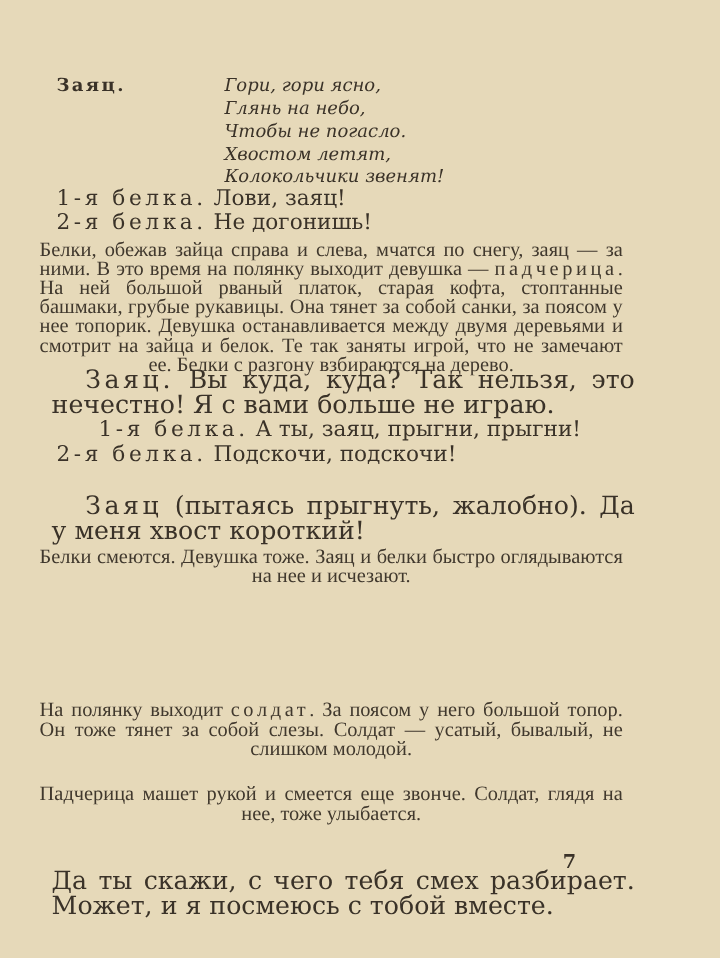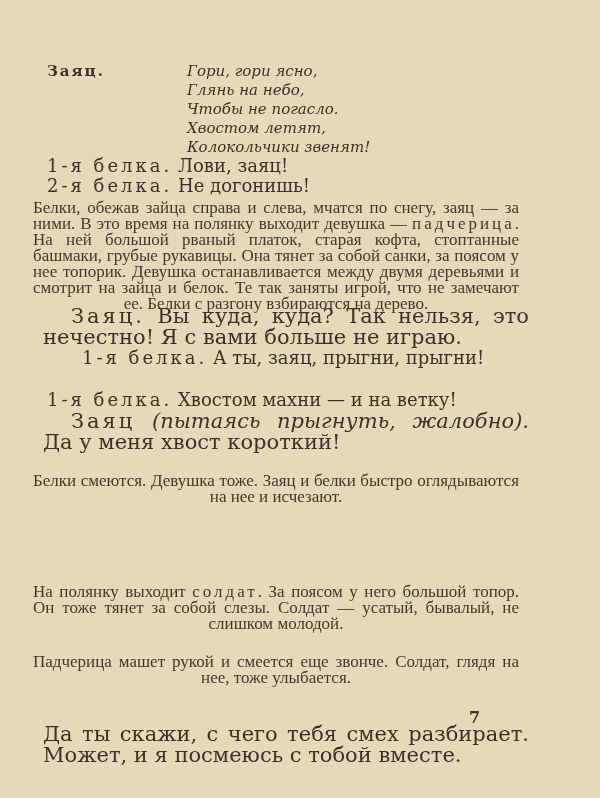--- a/index.html
+++ b/index.html
@@ -7,21 +7,21 @@
       width: 600px; height: 798px; overflow: hidden;
       background: #e6d9b9;
       color: #3a3228;
       font-family: "DejaVu Serif", "Liberation Serif", serif;
       position: relative;
     }
     .page {
       position: absolute; left: 33px; top: 0; width: 486px; height: 568px;
     }
     .sp { letter-spacing: 3px; }
-    .it { font-style: italic; }
+    .it { }
     .song {
       position: absolute; top: 62px; left: 0; width: 486px;
       font-size: 15px; line-height: 19px;
     }
     .song .spk { position: absolute; left: 14px; top: 0; font-weight: bold; letter-spacing: 2px; }
     .song .lines { position: absolute; left: 154px; top: 0; font-style: italic; }
     .song .lines div { white-space: nowrap; }
     .line {
       position: absolute; left: 0; width: 486px;
       font-size: 18px; line-height: 20px; white-space: nowrap;
@@ -71,29 +71,29 @@
     <span>Белки, обежав зайца справа и слева, мчатся по снегу, заяц — за ними. В это время на полянку выходит девушка — </span><span class="sp">падчерица</span><span>. На ней большой рваный платок, старая кофта, стоптанные башмаки, грубые рукавицы. Она тянет за собой санки, за поясом у нее топорик. Девушка останавливается между двумя деревьями и смотрит на зайца и белок. Те так заняты игрой, что не замечают ее. Белки с разгону взбираются на дерево.</span>
   </div>
 
   <div class="dlg" style="top:306px;">
     <span class="sp">Заяц.</span><span> Вы куда, куда? Так нельзя, это нечестно! Я с вами больше не играю.</span>
   </div>
 
   <div class="line" style="top:348px; left:14px;margin-left:35px;">
     <span class="sp">1-я белка.</span><span> А ты, заяц, прыгни, прыгни!</span>
   </div>
-  <div class="line" style="top:390px; left:14px;">
-    <span class="sp">1-я белка.</span><span> Хвостом махни — и на ветку!</span>
+  <div class="line" style="top:369px; left:14px;">
+    <span class="sp">2-я белка.</span><span> Подскочи, подскочи!</span>
   </div>
 
   <div class="dlg" style="top:411px;">
     <span class="sp">Заяц</span><span class="it"> (пытаясь прыгнуть, жалобно).</span><span> Да у меня хвост короткий!</span>
   </div>
 
-  <div class="stage" style="top:473px;">
+  <div class="stage" style="top:456px;">
     <span>Белки смеются. Девушка тоже. Заяц и белки быстро оглядываются на нее и исчезают.</span>
   </div>
 
 
   <div class="stage" style="top:584px;">
     <span>На полянку выходит </span><span class="sp">солдат</span><span>. За поясом у него большой топор. Он тоже тянет за собой слезы. Солдат — усатый, бывалый, не слишком молодой.</span>
   </div>
 
 
   <div class="stage" style="top:654px;">

